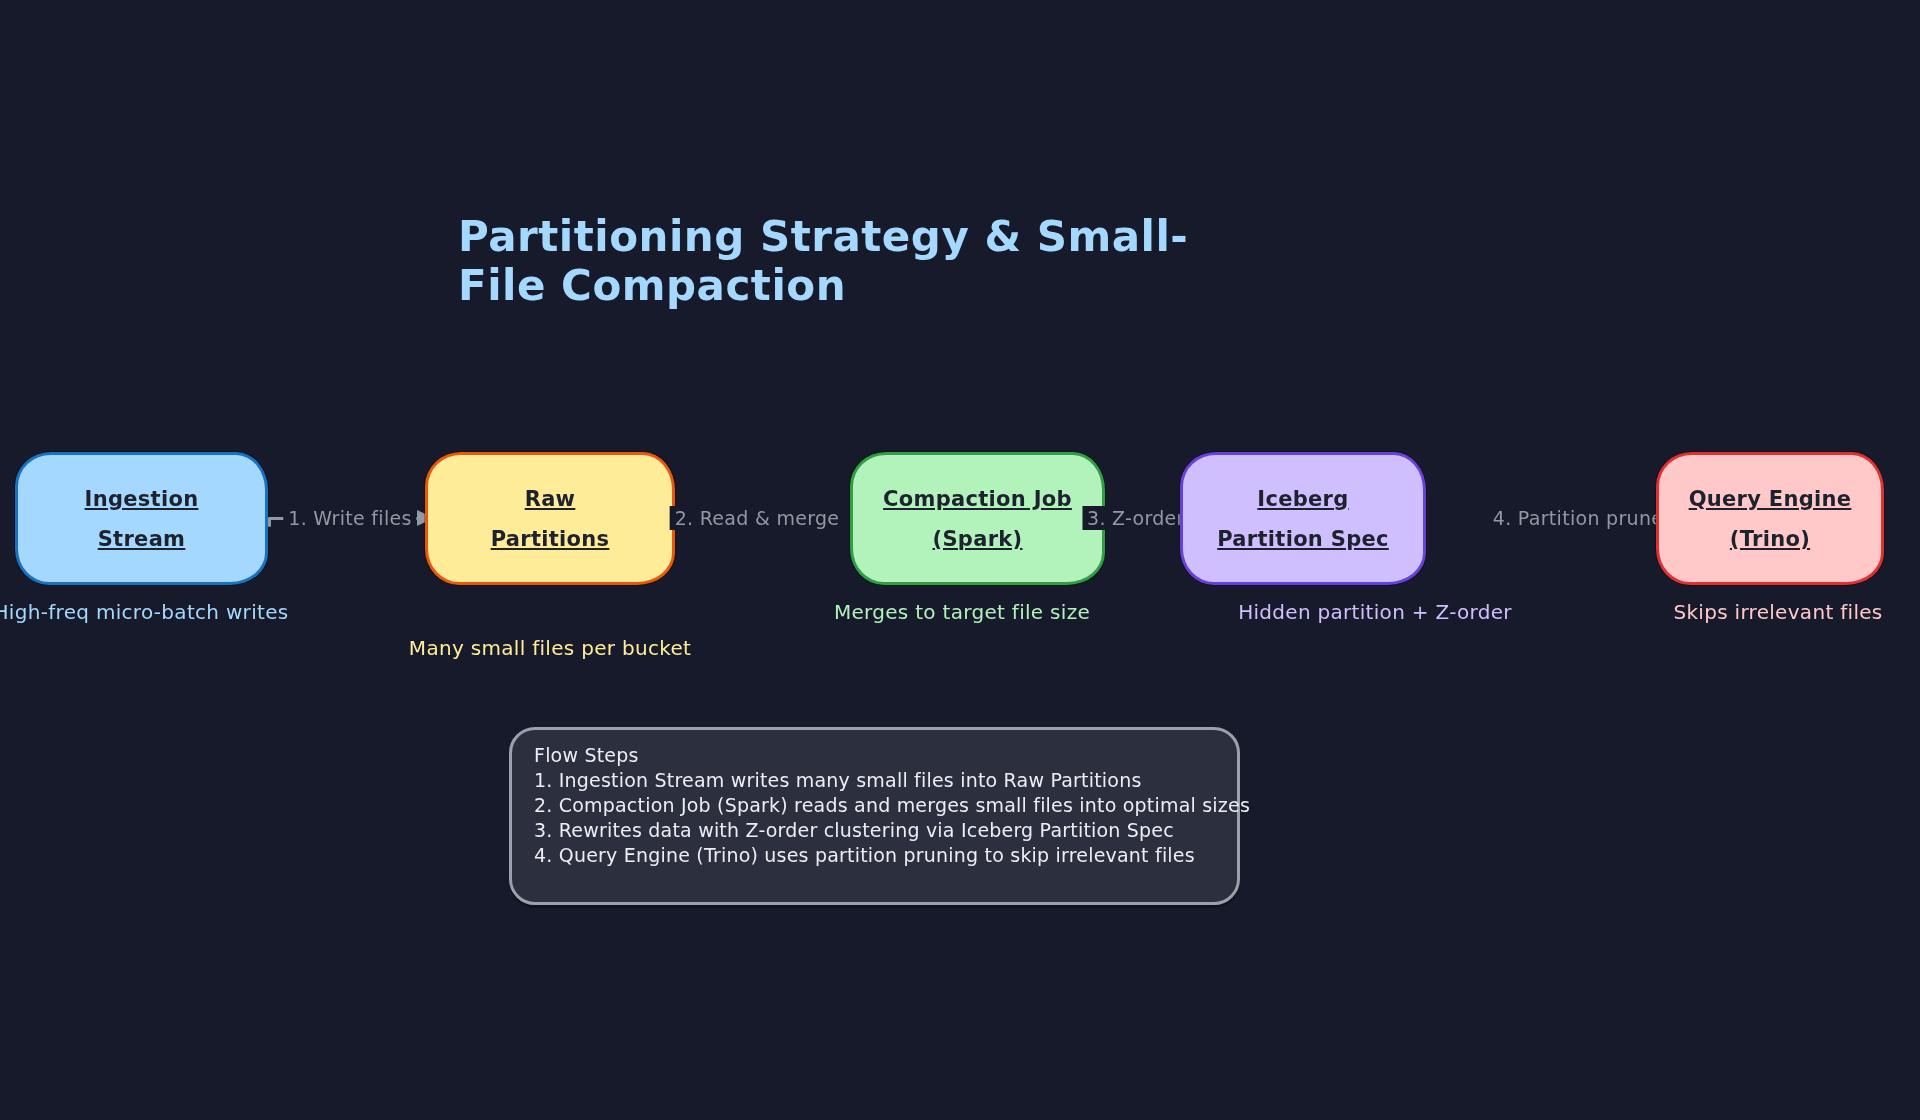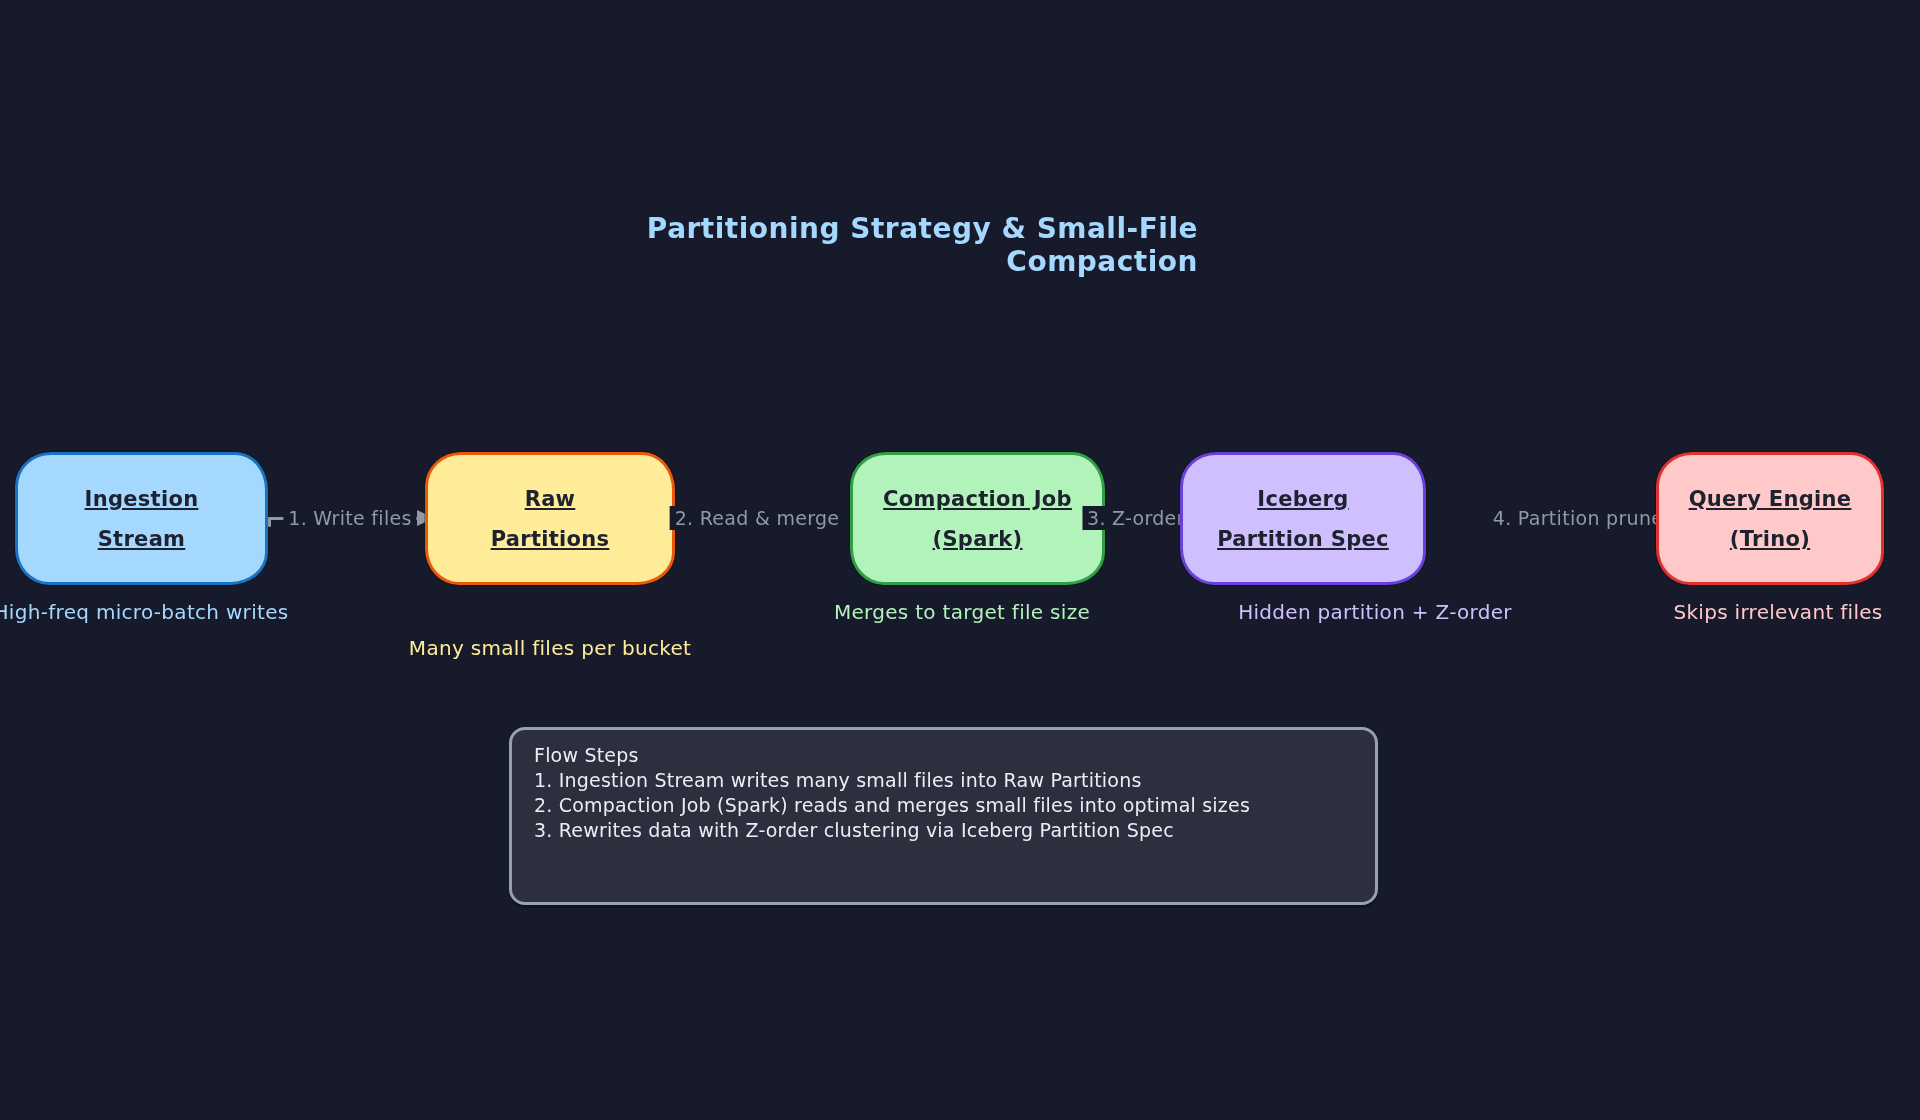--- a/index.html
+++ b/index.html
@@ -14,22 +14,22 @@
     background: var(--bg, #171a2a);
     overflow: hidden;
   }
 
   
   .diagram-title {
     position: absolute;
     left: 458px;
     top: 212px;
     width: 740px;
-    text-align: right;
-    font-size: 28px;
+    text-align: left;
+    font-size: 42px;
     font-weight: bold;
     letter-spacing: 0.5px;
     color: var(--title, #a5d8ff);
   }
 
   
   .node-box {
     position: absolute;
     top: 452px;
     height: 133px;
@@ -111,26 +111,26 @@
     font-size: 19px;
     color: var(--edge, #9099a4);
     letter-spacing: 0.3px;
   }
 
   
   .notes {
     position: absolute;
     left: 509px;
     top: 727px;
-    width: 869px;
+    width: 731px;
     height: 178px;
     box-sizing: border-box;
     background: var(--notes-bg, #2c2f3e);
     border: 3px solid var(--notes-border, #99a1ac);
-    border-radius: 16px;
+    border-radius: 26px;
     padding: 13px 18px 0 22px;
     color: var(--notes-text, #eceef3);
     font-size: 19px;
     line-height: 25px;
     letter-spacing: 0.2px;
     box-shadow: 0 3px 0 rgba(0,0,0,0.3);
   }
   .notes-title, .notes-line { white-space: nowrap; }
 </style>
 </head>
@@ -203,15 +203,16 @@
       <span class="line">(Trino)</span>
     </div>
   </div>
   <div class="node-sublabel s4" style="color: rgb(255, 201, 201);">Skips irrelevant files</div>
 
   <div class="notes">
     <div class="notes-title">Flow Steps</div>
     <div class="notes-line">1. Ingestion Stream writes many small files into Raw Partitions</div>
     <div class="notes-line">2. Compaction Job (Spark) reads and merges small files into optimal sizes</div>
     <div class="notes-line">3. Rewrites data with Z-order clustering via Iceberg Partition Spec</div>
+    <div class="notes-line">4. Query Engine (Trino) uses partition pruning to skip irrelevant files</div>
   </div>
 
 </div>
 
 </body></html>

